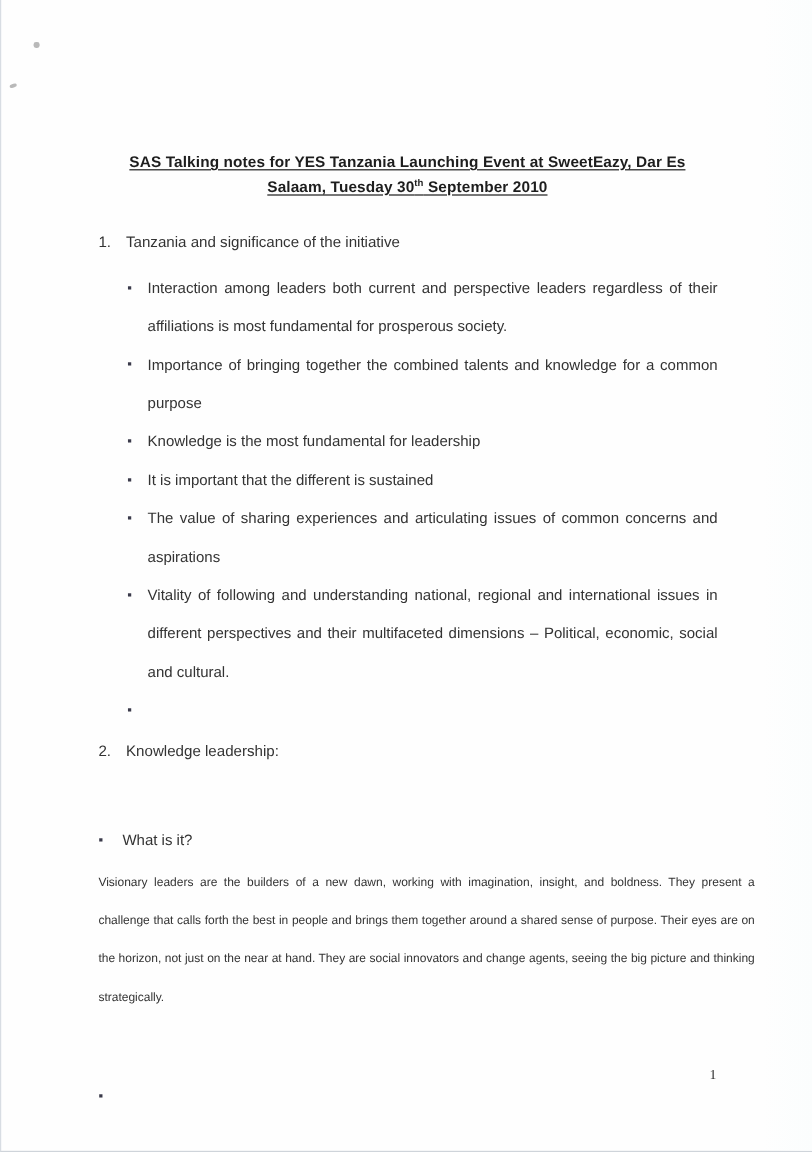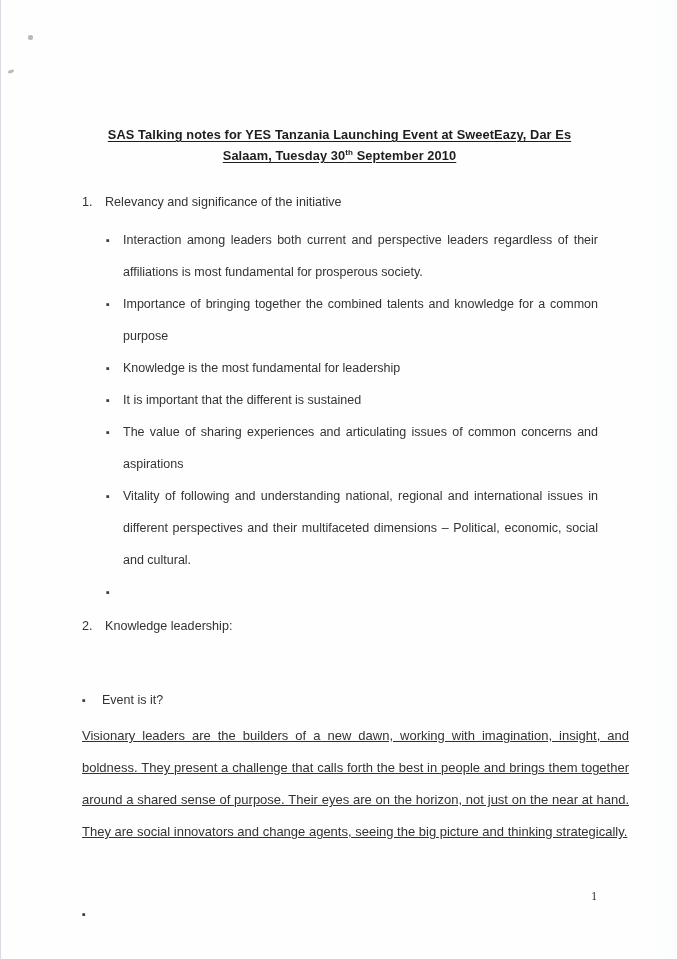--- a/index.html
+++ b/index.html
@@ -129,25 +129,24 @@
   }
   .bullets.shallow li .bullet-glyph { left: 81px; }
 
   .q-what   { margin-top: 42px; }
   .q-attrib { margin-top: 50px; }
 
   
   .body-para {
     margin: 4px 0 0 0;
     padding: 0 49px 0 81px;
-    font-size: 13px;
+    font-size: 10px;
     line-height: 32px;
     text-align: justify;
     color: #333333;
-    text-decoration: underline;
   }
 
   
   .page-number {
     position: absolute;
     right: 80px;
     top: 890px;
     font-size: 11.5px;
     font-family: "Liberation Serif", serif;
     color: #2b2b2b;
@@ -163,21 +162,21 @@
 
   <div class="content">
 
     <h1 class="doc-title">
       <span class="u">SAS Talking notes for YES Tanzania Launching Event at SweetEazy, Dar Es</span><br>
       <span class="u"><span>Salaam, Tuesday 30</span><sup>th</sup><span> September 2010</span></span>
     </h1>
 
     <p class="num-item" id="item-relevancy">
       <span class="num">1.</span>
-      <span>Relevancy and significance of the initiative</span>
+      <span>Tanzania and significance of the initiative</span>
     </p>
 
     <ul class="bullets deep">
       <li>
         <span class="bullet-glyph">▪</span>
         <span>Interaction among leaders both current and perspective leaders regardless of their affiliations is most fundamental for prosperous society.</span>
       </li>
       <li>
         <span class="bullet-glyph">▪</span>
         <span>Importance of bringing together the combined talents and knowledge for a common purpose</span>
@@ -204,21 +203,21 @@
     </ul>
 
     <p class="num-item" id="item-visionary">
       <span class="num">2.</span>
       <span>Knowledge leadership:</span>
     </p>
 
     <ul class="bullets shallow q-what">
       <li>
         <span class="bullet-glyph">▪</span>
-        <span>Event is it?</span>
+        <span>What is it?</span>
       </li>
     </ul>
 
     <p class="body-para">Visionary leaders are the builders of a new dawn, working with imagination, insight, and boldness. They present a challenge that calls forth the best in people and brings them together around a shared sense of purpose. Their eyes are on the horizon, not just on the near at hand. They are social innovators and change agents, seeing the big picture and thinking strategically.</p>
 
     <ul class="bullets shallow q-attrib">
       <li>
         <span class="bullet-glyph">▪</span>
       </li>
     </ul>

